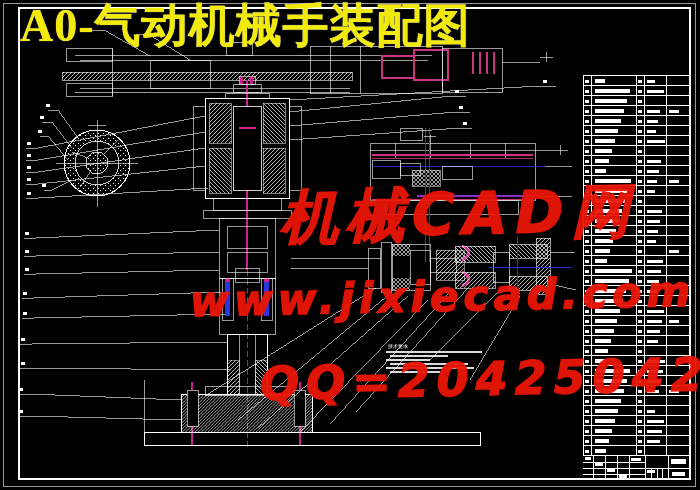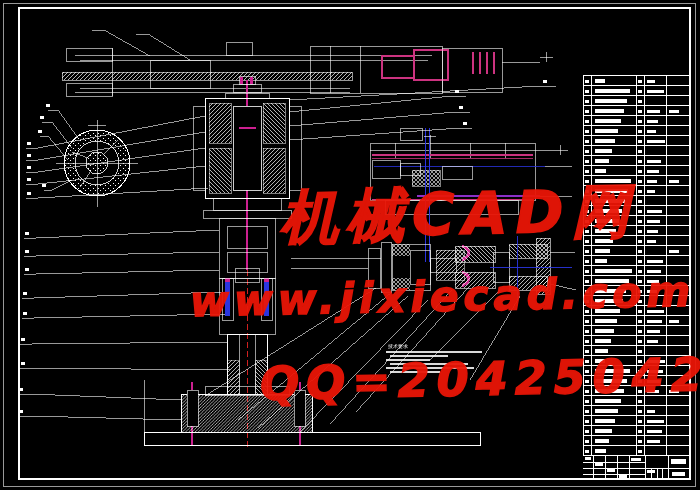--- a/index.html
+++ b/index.html
@@ -442,18 +442,19 @@
     <div class="blob" style="left:88px;top:3px;width:15px;height:5px"></div>
     <div class="blob" style="left:89px;top:16px;width:13px;height:4px"></div>
     <div class="blob" style="left:64px;top:14px;width:8px;height:3px"></div>
     <div class="blob" style="left:2px;top:1px;width:6px;height:3px"></div>
     <div class="blob" style="left:12px;top:7px;width:8px;height:3px"></div>
     <div class="blob" style="left:24px;top:13px;width:8px;height:3px"></div>
     <div class="blob" style="left:36px;top:19px;width:8px;height:3px"></div>
     <div class="blob" style="left:48px;top:2px;width:10px;height:3px"></div>
   </div>
 
+  <div id="dwg-title">A0-气动机械手装配图</div>
   <div id="notes-h">技术要求</div>
   <div id="wm1" class="wm">机械CAD网</div>
   <div id="wm2" class="wm">www.jixiecad.com</div>
   <div id="wm3" class="wm">QQ=20425042</div>
 
 </div>
 
 </body></html>

